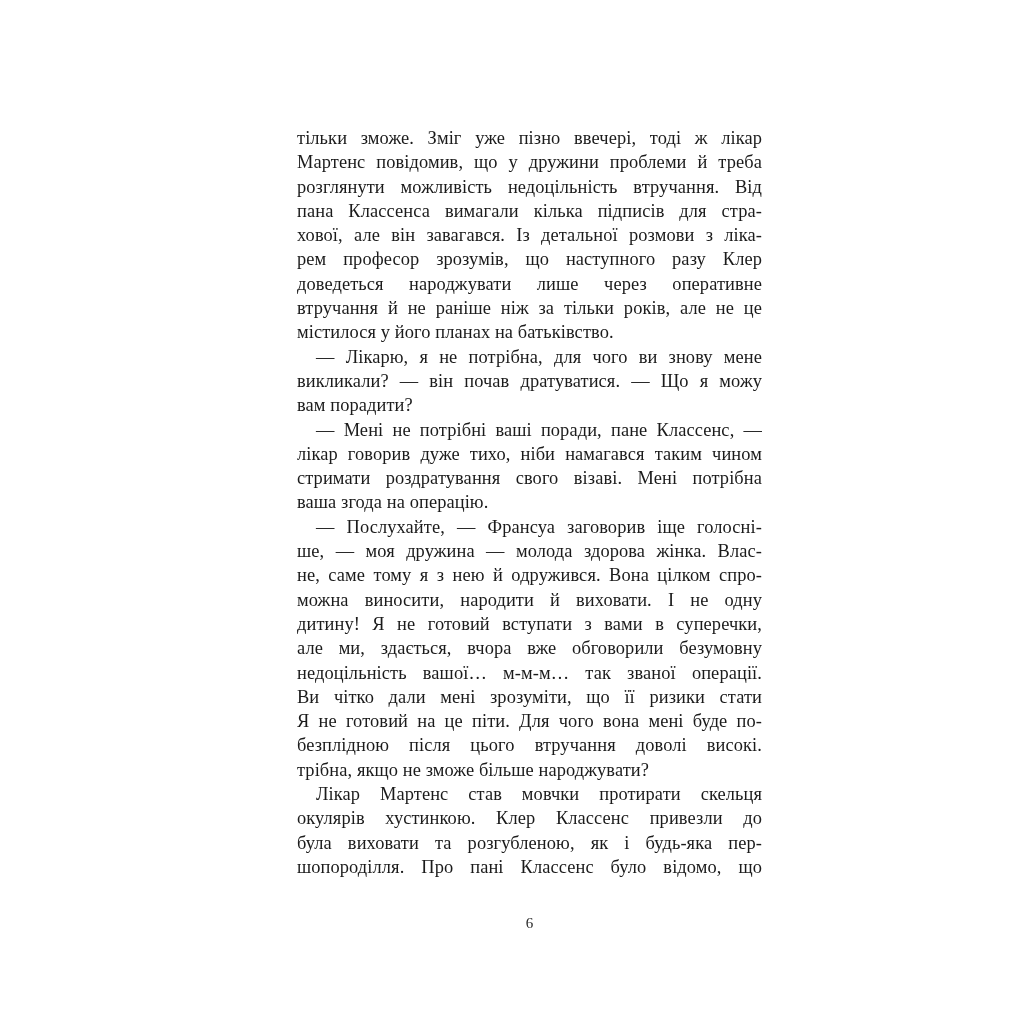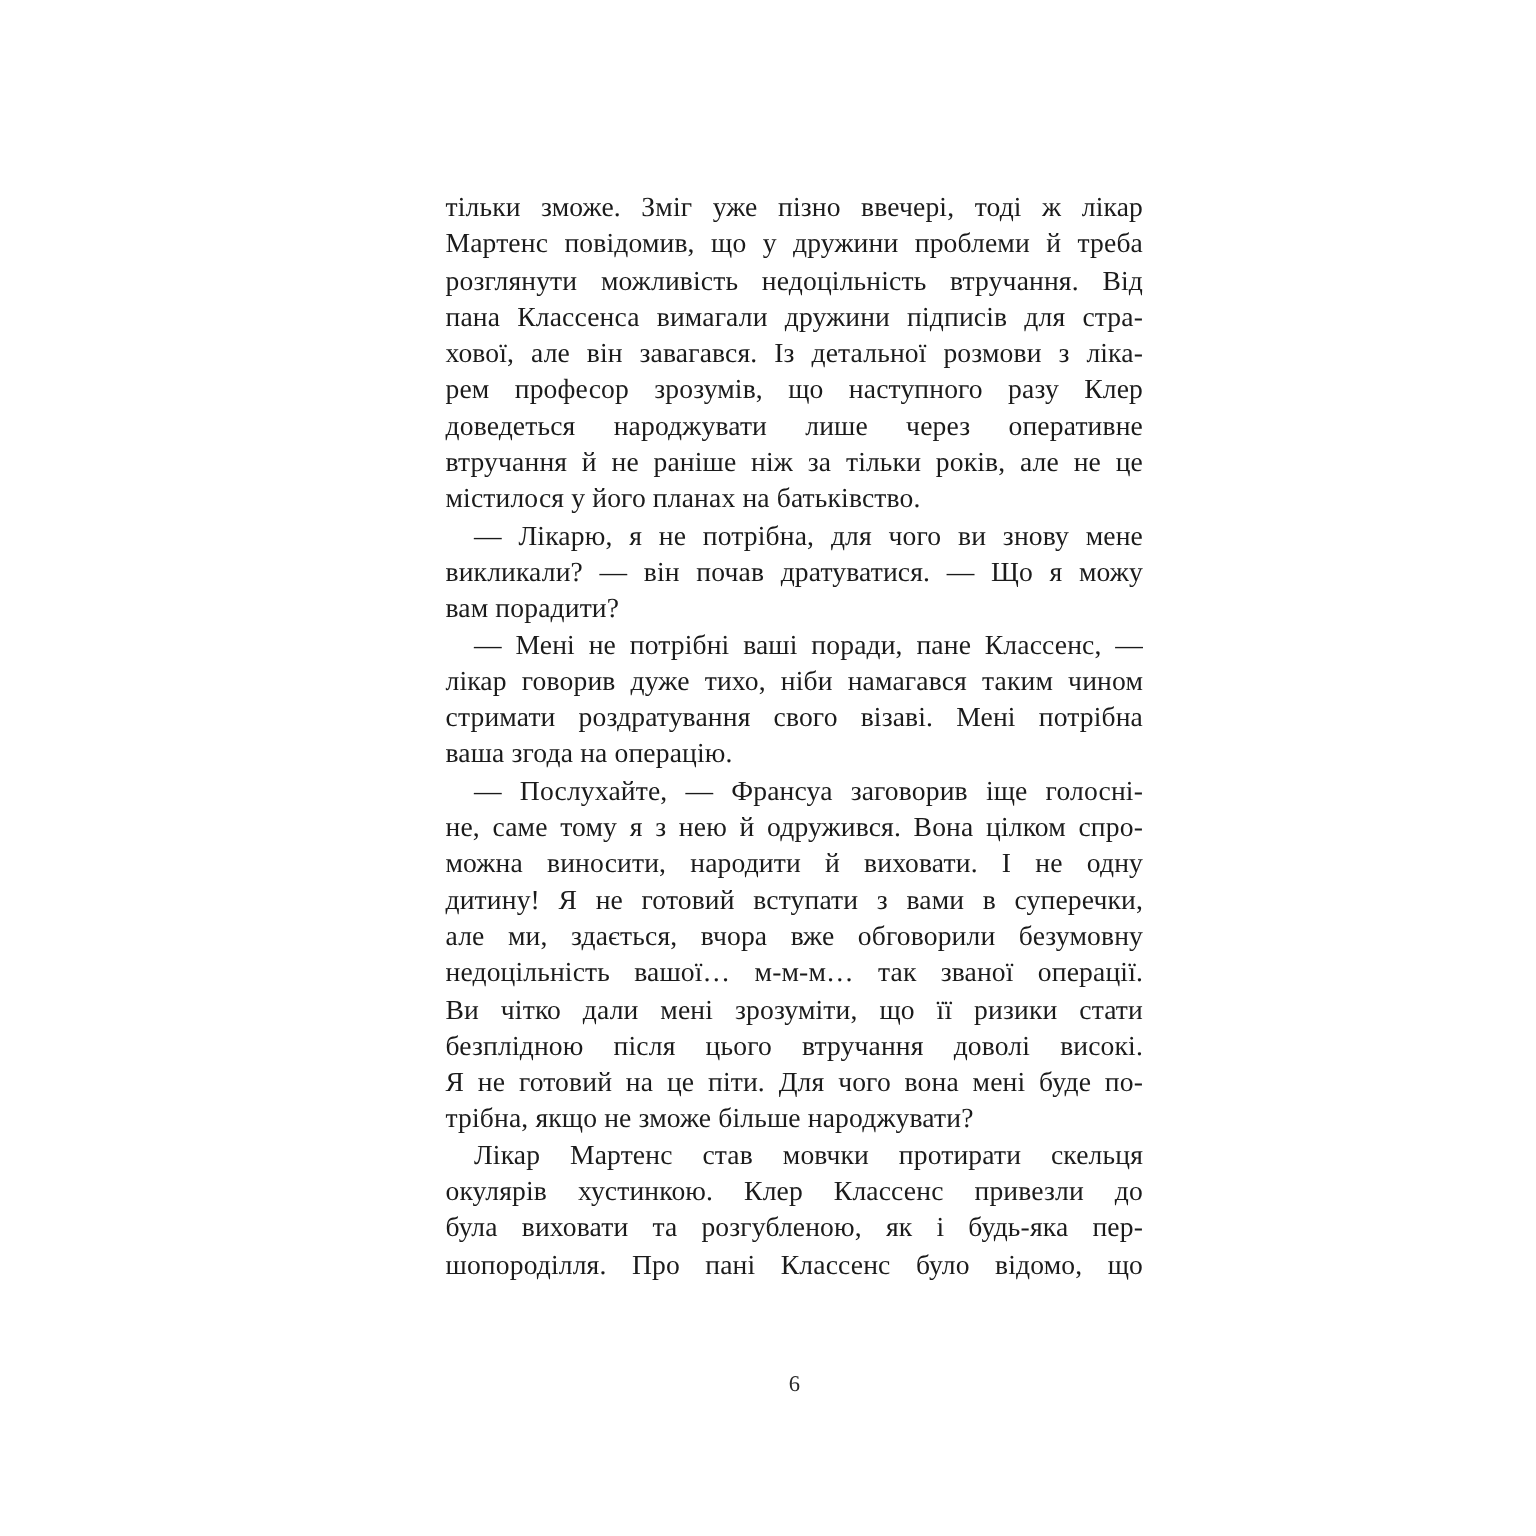--- a/index.html
+++ b/index.html
@@ -59,42 +59,43 @@
   }
 </style>
 </head>
 <body>
 
 <div class="book-page">
   <div class="page-text">
       <div class="line">тільки зможе. Зміг уже пізно ввечері, тоді ж лікар</div>
       <div class="line">Мартенс повідомив, що у дружини проблеми й треба</div>
       <div class="line">розглянути можливість недоцільність втручання. Від</div>
-      <div class="line">пана Классенса вимагали дружини підписів для стра-</div>
+      <div class="line">пана Классенса вимагали кілька підписів для стра-</div>
       <div class="line">хової, але він завагався. Із детальної розмови з ліка-</div>
       <div class="line">рем професор зрозумів, що наступного разу Клер</div>
       <div class="line">доведеться народжувати лише через оперативне</div>
       <div class="line">втручання й не раніше ніж за тільки років, але не це</div>
       <div class="line para-end">містилося у його планах на батьківство.</div>
       <div class="line indent">— Лікарю, я не потрібна, для чого ви знову мене</div>
       <div class="line">викликали? — він почав дратуватися. — Що я можу</div>
       <div class="line para-end">вам порадити?</div>
       <div class="line indent">— Мені не потрібні ваші поради, пане Классенс, —</div>
       <div class="line">лікар говорив дуже тихо, ніби намагався таким чином</div>
       <div class="line">стримати роздратування свого візаві. Мені потрібна</div>
       <div class="line para-end">ваша згода на операцію.</div>
       <div class="line indent">— Послухайте, — Франсуа заговорив іще голосні-</div>
+      <div class="line">ше, — моя дружина — молода здорова жінка. Влас-</div>
       <div class="line">не, саме тому я з нею й одружився. Вона цілком спро-</div>
       <div class="line">можна виносити, народити й виховати. І не одну</div>
       <div class="line">дитину! Я не готовий вступати з вами в суперечки,</div>
       <div class="line">але ми, здається, вчора вже обговорили безумовну</div>
       <div class="line">недоцільність вашої… м-м-м… так званої операції.</div>
       <div class="line">Ви чітко дали мені зрозуміти, що її ризики стати</div>
+      <div class="line">Я не готовий на це піти. Для чого вона мені буде по-</div>
       <div class="line">безплідною після цього втручання доволі високі.</div>
-      <div class="line">Я не готовий на це піти. Для чого вона мені буде по-</div>
       <div class="line para-end">трібна, якщо не зможе більше народжувати?</div>
       <div class="line indent">Лікар Мартенс став мовчки протирати скельця</div>
       <div class="line">окулярів хустинкою. Клер Классенс привезли до</div>
       <div class="line">була виховати та розгубленою, як і будь-яка пер-</div>
       <div class="line">шопороділля. Про пані Классенс було відомо, що</div>
     </div>
   <div class="page-number">6</div>
 </div>
 
 </body></html>

